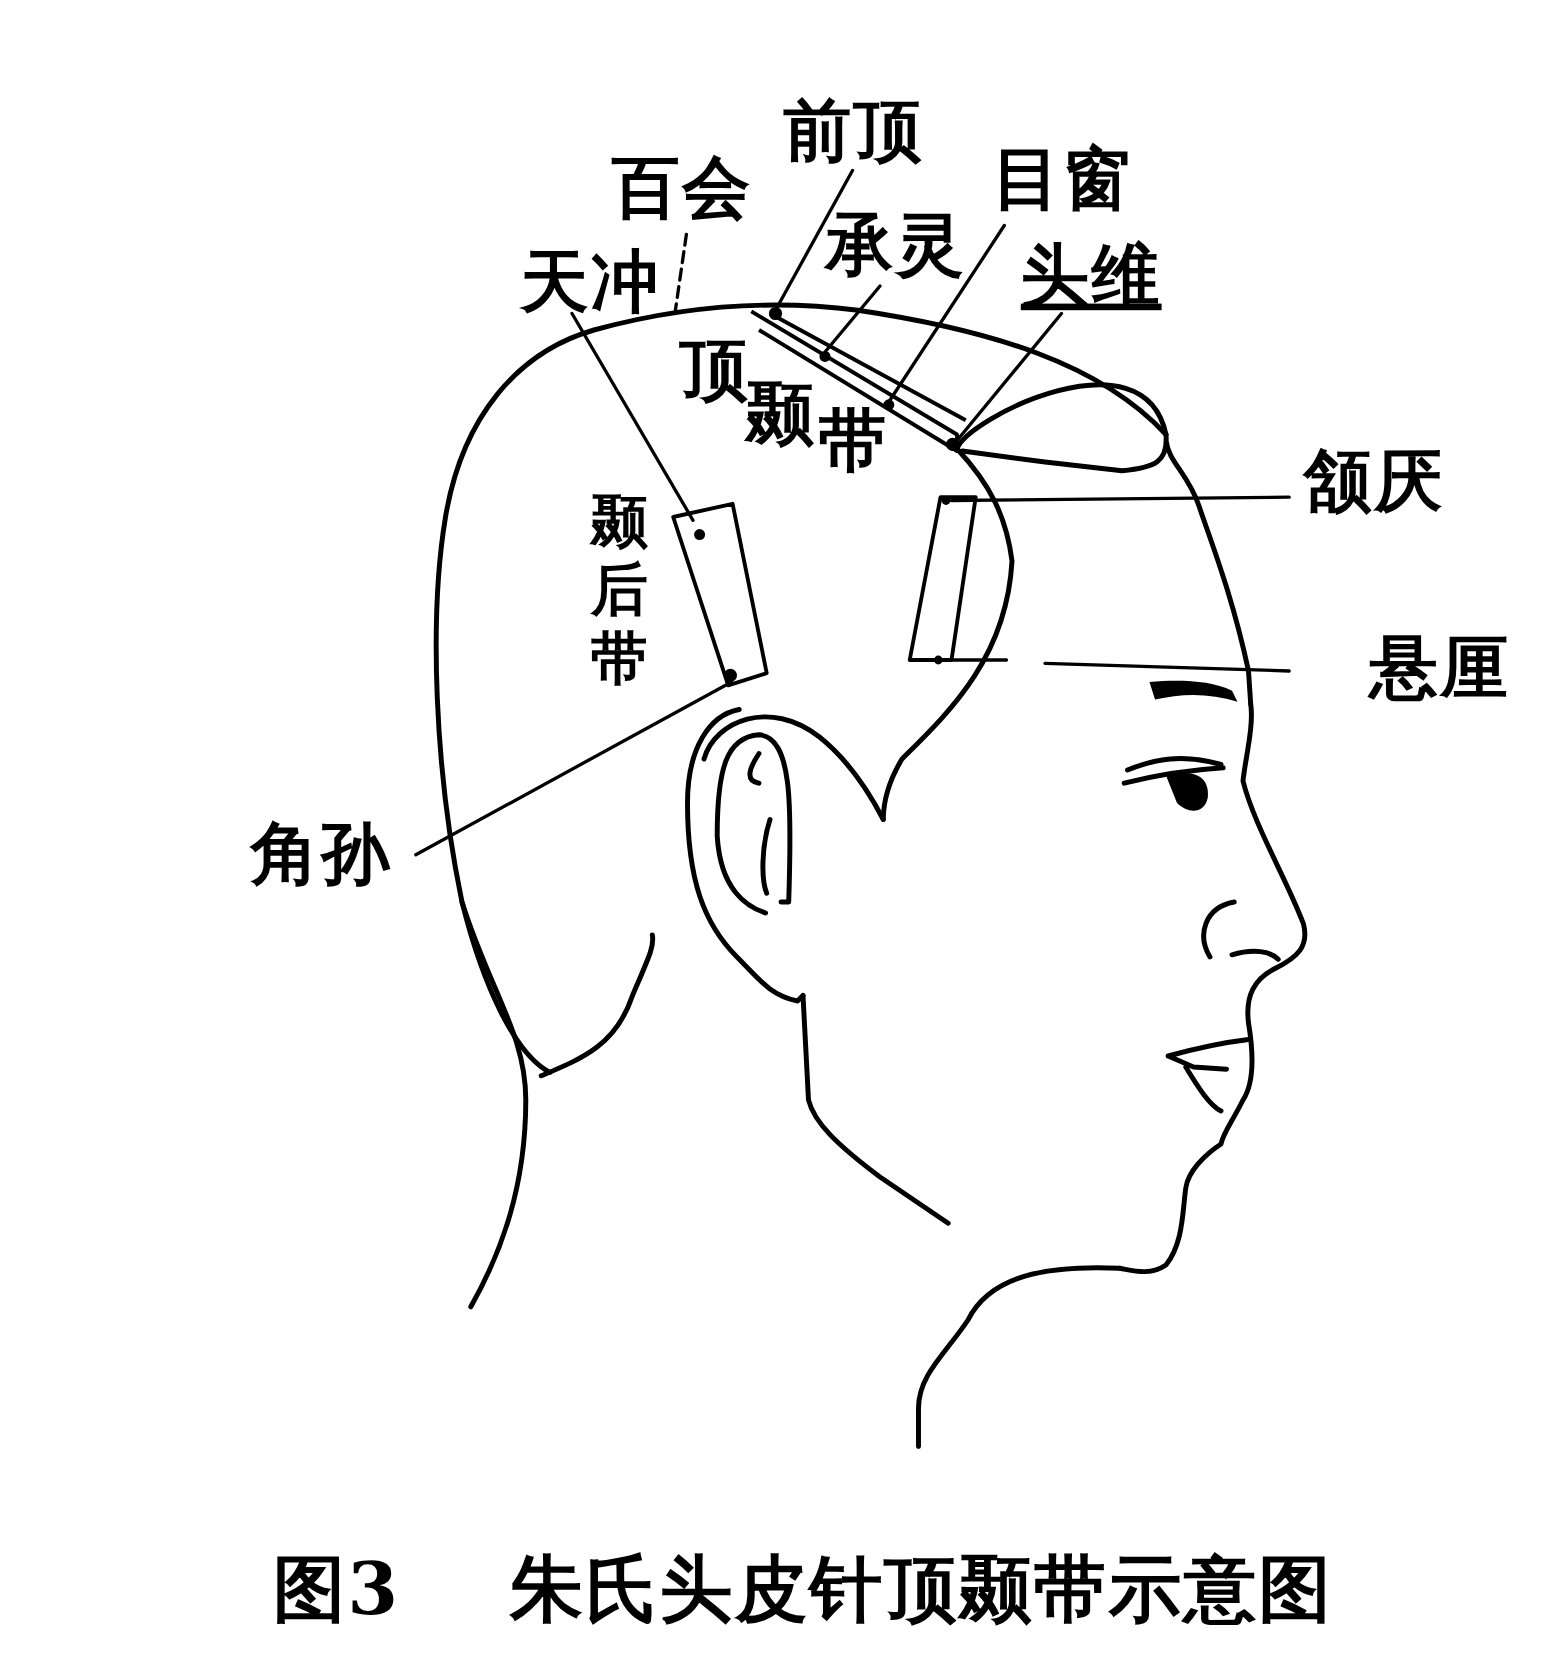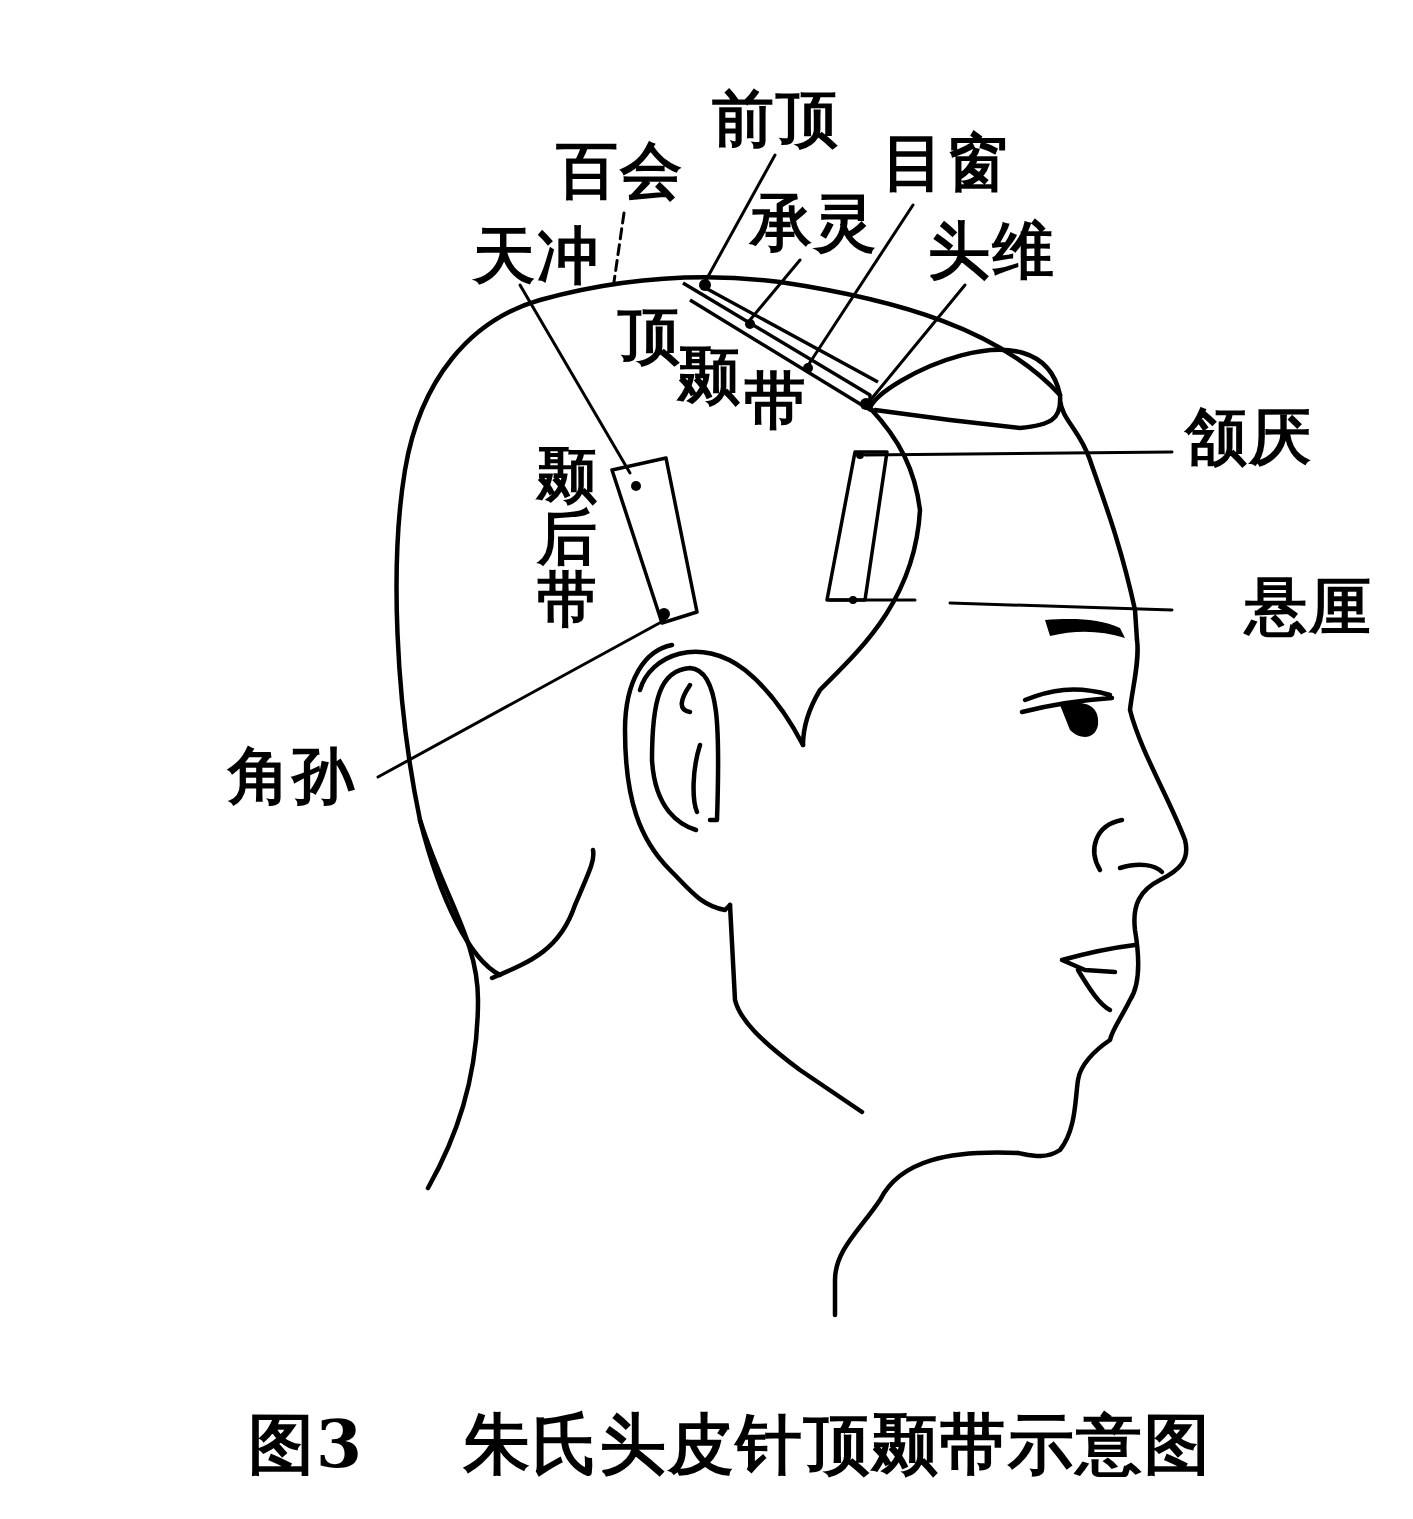--- a/index.html
+++ b/index.html
@@ -16,21 +16,21 @@
       font-size: 62px;
       line-height: 1;
       color: #000;
       white-space: nowrap;
       font-weight: bold;
       letter-spacing: 2px;
     }
     .vlbl {
       position: absolute;
       font-family: "DejaVu Serif", "Liberation Serif", serif;
-      font-size: 60px;
+      font-size: 52px;
       line-height: 62px;
       color: #000;
       font-weight: bold;
       width: 64px;
       word-break: break-all;
       white-space: normal;
     }
     .caption {
       position: absolute;
       left: 248px; top: 1372px;
@@ -103,23 +103,23 @@
     <circle class="dot" cx="808" cy="368" r="5"></circle>
     <circle class="dot" cx="866" cy="404" r="6"></circle>
     <circle class="dot" cx="636" cy="486" r="5"></circle>
     <circle class="dot" cx="664" cy="614" r="6"></circle>
     <circle class="dot" cx="860" cy="455" r="4"></circle>
     <circle class="dot" cx="853" cy="600" r="4"></circle>
   </svg>
 
   <div class="lbl" style="left:556px; top:140px;">百会</div>
   <div class="lbl" style="left:712px; top:88px;">前顶</div>
-  <div class="lbl" style="left:882px; top:132px;">目窗</div>
+  <div class="lbl" style="left:902px; top:132px;">目窗</div>
   <div class="lbl" style="left:750px; top:192px;">承灵</div>
-  <div class="lbl" style="left:928px; top:220px;">头维</div>
+  <div class="lbl" style="left:928px; top:220px;text-decoration:underline;">头维</div>
   <div class="lbl" style="left:425px; top:225px;margin-left:48px;">天冲</div>
   <div class="lbl" style="left:1185px; top:406px;">颔厌</div>
   <div class="lbl" style="left:1245px; top:576px;">悬厘</div>
   <div class="lbl" style="left:228px; top:745px;">角孙</div>
 
   <div class="lbl" style="left:618px; top:305px;">顶</div>
   <div class="lbl" style="left:678px; top:345px;">颞</div>
   <div class="lbl" style="left:744px; top:370px;">带</div>
 
   <div class="vlbl" style="left:537px; top:444px;">颞后带</div>

